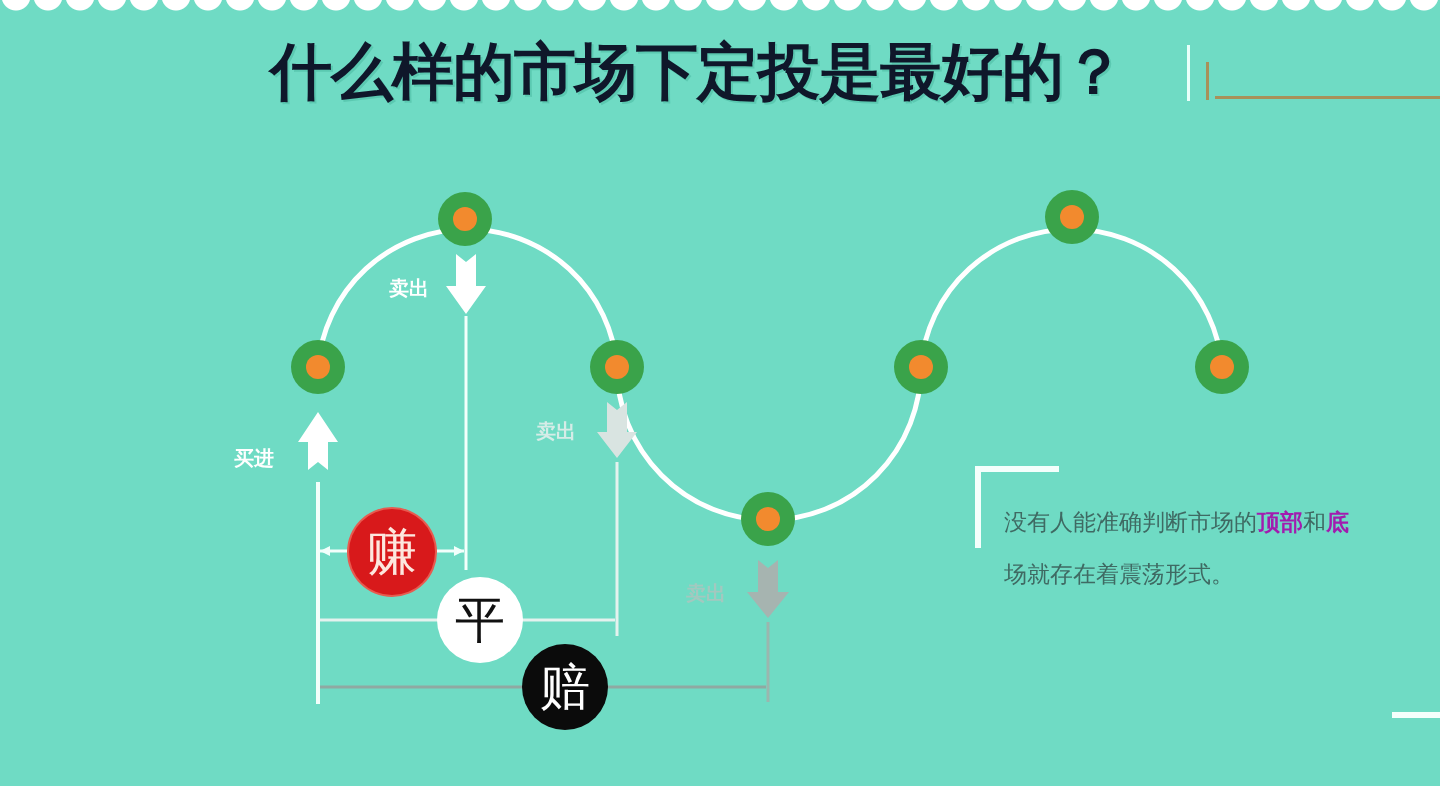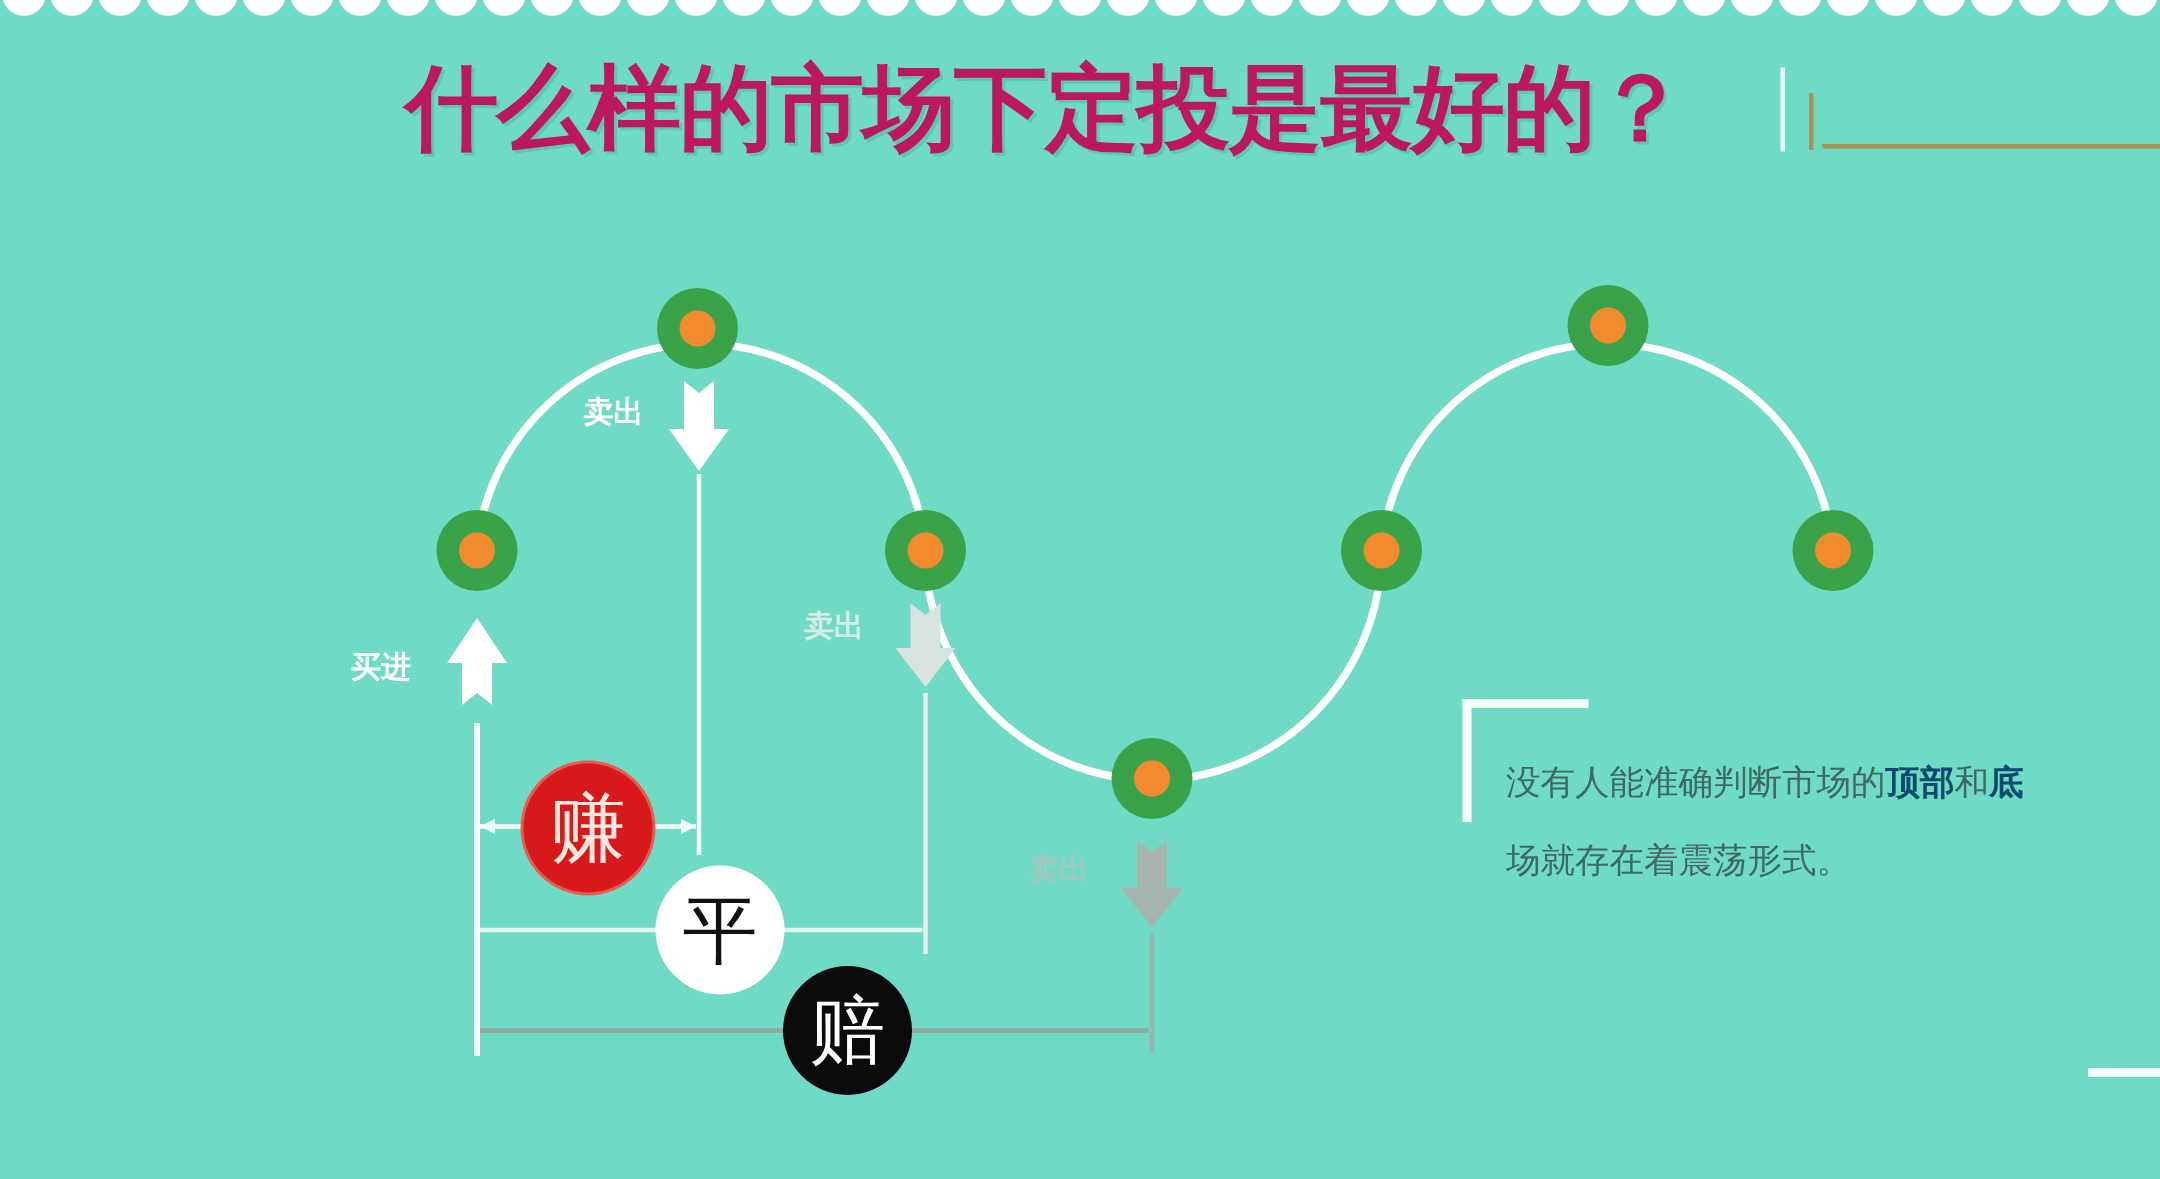--- a/index.html
+++ b/index.html
@@ -1,33 +1,33 @@
 <!DOCTYPE html>
 <html><head>
 <meta charset="utf-8">
 <style>
   html,body{margin:0;padding:0;}
   body{width:1440px;height:786px;overflow:hidden;background:#6fdbc4;font-family:"DejaVu Sans",sans-serif;position:relative;}
   .scallop{position:absolute;left:0;top:0;width:1440px;height:12px;
     background:radial-gradient(circle at 16px -4px,#ffffff 14px,transparent 15px) 0 0/32px 12px repeat-x;}
-  .title{position:absolute;left:270px;top:30px;font-size:62px;font-weight:bold;color:#be185d;letter-spacing:-1px;
+  .title{position:absolute;left:270px;top:30px;font-size:62px;font-weight:bold;color:#0f172a;letter-spacing:-1px;
     text-shadow:2px 2px 0 #5bc9b1;white-space:nowrap;font-family:"DejaVu Sans",sans-serif;}
   .tbar{position:absolute;left:1187px;top:45px;width:3px;height:56px;background:#e8fffa;}
   .gold-v{position:absolute;left:1206px;top:62px;width:3px;height:38px;background:#a8915a;}
   .gold-h{position:absolute;left:1215px;top:96px;width:225px;height:3px;background:#a8915a;}
   svg.diagram{position:absolute;left:0;top:0;}
-  .lbl{position:absolute;font-size:20px;color:#ffffff;font-weight:bold;white-space:nowrap;}
+  .lbl{position:absolute;font-size:20px;color:#ffffff;font-weight:bold;white-space:nowrap;margin-top:14px;}
   .lbl.fade1{color:#e8f0ee;opacity:.85;}
   .lbl.fade2{color:#a9c7bf;opacity:.9;}
   .badge{position:absolute;border-radius:50%;display:flex;align-items:center;justify-content:center;font-size:50px;}
   .badge.earn{left:349px;top:509px;width:86px;height:86px;background:#d8191b;color:#fde7de;box-shadow:0 0 0 2px #e85a4f;}
   .badge.even{left:437px;top:577px;width:86px;height:86px;background:#ffffff;color:#111;}
   .badge.loss{left:522px;top:644px;width:86px;height:86px;background:#0b0b0b;color:#ffffff;}
   .note{position:absolute;left:1004px;top:496px;width:436px;font-size:23px;line-height:52px;color:#3f6a63;}
-  .note b{color:#0c4a6e;}
+  .note b{color:#a21caf;}
   .corner-tl{position:absolute;left:975px;top:466px;width:78px;height:76px;border-left:6px solid #f4fffc;border-top:6px solid #f4fffc;}
   .corner-br{position:absolute;left:1392px;top:712px;width:48px;height:6px;background:#f4fffc;}
 </style>
 </head>
 <body>
 
 <div class="scallop"></div>
 
 <div class="title">什么样的市场下定投是最好的？</div>
 <div class="tbar"></div>

